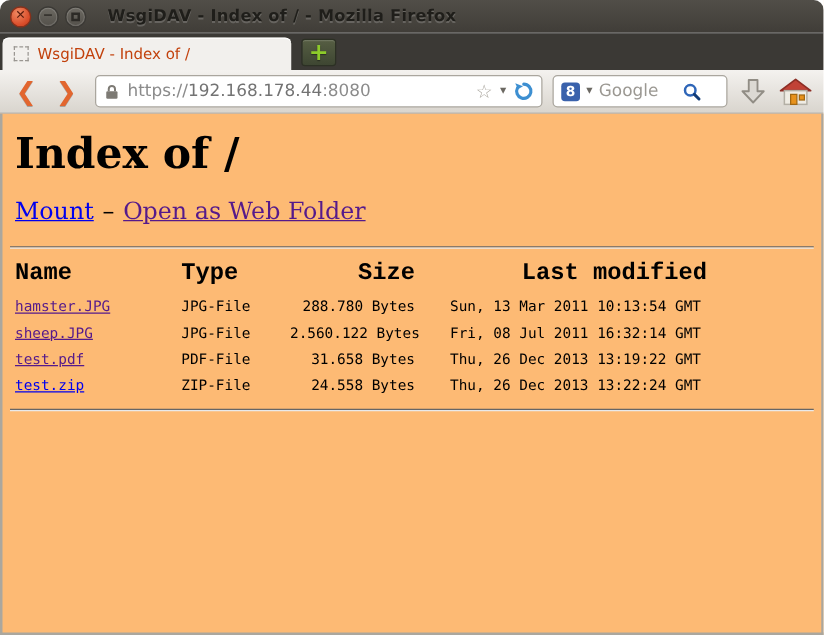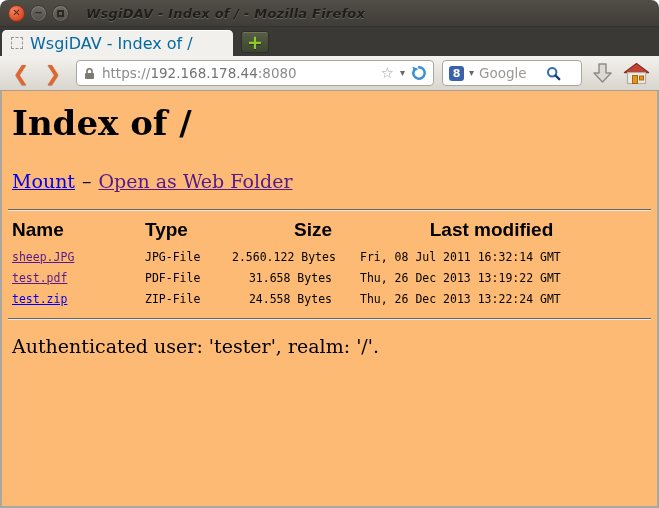--- a/index.html
+++ b/index.html
@@ -18,31 +18,31 @@
     border-bottom:1px solid #343230;
   }
   .winbtn{ width:17px; height:17px; border-radius:50%; margin-right:5px;
     display:flex; align-items:center; justify-content:center; cursor:default; }
   .winbtn.close{ background:radial-gradient(circle at 35% 30%,#f08a63,#da4e2b 65%,#bb3c1d);
     border:1px solid #89301a; color:#5a1c0d; font-size:10px; font-weight:bold; line-height:1;}
   .winbtn.plain{ background:linear-gradient(#6d6a63,#53504a); border:1px solid #3b3935;
     box-shadow:inset 0 0 0 1px rgba(255,255,255,.14); color:#2c2a26; font-size:10px; font-weight:bold; line-height:1;}
   .max-glyph{ width:7px; height:7px; border:2px solid #2c2a26; }
   .title-text{ margin-left:12px; font-size:13px; font-weight:bold; color:#1f1e1a;
-    text-shadow:0 1px 0 rgba(255,255,255,.18); letter-spacing:.2px;font-style:italic; }
+    text-shadow:0 1px 0 rgba(255,255,255,.18); letter-spacing:.2px; }
 
   
   .tabbar{ height:29px; background:#3b3935; display:flex; align-items:flex-end; }
   .tab{
     width:231px; height:26px; margin-left:2px; background:#f2f0ed;
     border-radius:5px 5px 0 0; display:flex; align-items:center; padding:0 9px;
     box-shadow:inset 0 1px 0 #fff;
   }
   .tab-favicon{ width:12px; height:12px; border:1px dashed #9a9792; margin-right:7px; flex:none; }
-  .tab-label{ font-size:16px; color:#0369a1; white-space:nowrap; overflow:hidden; }
+  .tab-label{ font-size:12px; color:#c2410c; white-space:nowrap; overflow:hidden; }
   .newtab-btn{
     width:28px; height:22px; margin-left:8px; margin-bottom:3px;
     border-radius:3px; border:1px solid #2c3024;
     background:linear-gradient(#565e43,#3e4632);
     box-shadow:inset 0 1px 0 rgba(255,255,255,.15);
     display:flex; align-items:center; justify-content:center;
     color:#8dcb2a; font-size:19px; font-weight:bold; line-height:1;
     text-shadow:0 1px 1px rgba(0,0,0,.45);
   }
 
@@ -77,33 +77,33 @@
   .search-input::placeholder{ color:#9b9892; opacity:1; }
   .toolbtn{ margin-left:9px; display:flex; align-items:center; justify-content:center; }
 
   
   .content{
     height:417px; background:#fdba74; overflow:hidden;
     border-left:2px solid #aba79e; border-right:2px solid #aba79e; border-bottom:2px solid #aba79e;
     font-family:"DejaVu Serif", serif; color:#000;
   }
   .content h1{ margin:14px 10px 0; font-size:34px; line-height:1.1; font-weight:bold; }
-  .nav-links{ margin:28px 10px 0; font-size:19px; }
+  .nav-links{ margin:16px 10px 0; font-size:19px; }
   .nav-links .sep{ margin:0 7px; color:#000; }
   a.page-link{ color:#0000ee; text-decoration:underline; cursor:pointer; }
   a.page-link.visited{ color:#551a8b; }
   hr.rule{ border:none; border-top:1px solid #666; border-bottom:1px solid #e9e9e9; }
   hr.rule-1{ margin:17px 6px 0; }
   hr.rule-2{ margin:8px 6px 0; }
 
   table.files{ margin:6px 0 0 10px; width:639px; border-collapse:collapse; table-layout:fixed; }
   table.files col.c-name{ width:133px; } table.files col.c-type{ width:87px; }
   table.files col.c-size{ width:100px; } table.files col.c-date{ width:319px; }
   table.files th{
-    font-family:Liberation Sans, sans-serif; font-size:19px; font-weight:bold;
+    font-family:Liberation Mono, monospace; font-size:19px; font-weight:bold;
     padding:2px 0 6px; text-align:left; white-space:nowrap;
   }
   table.files th.h-size{ text-align:right; }
   table.files th.h-date{ text-align:center; }
   table.files td{
     font-family:"DejaVu Sans Mono", monospace; font-size:11.5px; line-height:21px;
     white-space:nowrap; vertical-align:top;
   }
   td.size{ text-align:right; }
   td.date{ padding-left:28px; }
@@ -217,20 +217,26 @@
       <thead>
         <tr>
           <th>Name</th>
           <th>Type</th>
           <th class="h-size">Size</th>
           <th class="h-date">Last modified</th>
         </tr>
       </thead>
       <tbody>
 
+      <tr>
+        <td><a class="file-link visited">hamster.JPG</a></td>
+        <td class="type">JPG-File</td>
+        <td class="size">288.780 Bytes</td>
+        <td class="date">Sun, 13 Mar 2011 10:13:54 GMT</td>
+      </tr>
 
       <tr>
         <td><a class="file-link visited">sheep.JPG</a></td>
         <td class="type">JPG-File</td>
         <td class="size">2.560.122 Bytes</td>
         <td class="date">Fri, 08 Jul 2011 16:32:14 GMT</td>
       </tr>
 
 
 
@@ -246,17 +252,16 @@
         <td><a class="file-link">test.zip</a></td>
         <td class="type">ZIP-File</td>
         <td class="size">24.558 Bytes</td>
         <td class="date">Thu, 26 Dec 2013 13:22:24 GMT</td>
       </tr>
     </tbody>
     </table>
 
     <hr class="rule rule-2">
 
-    <p class="auth-line">Authenticated user: 'tester', realm: '/'.</p>
 
   </div>
 
 </div>
 
 </body></html>

